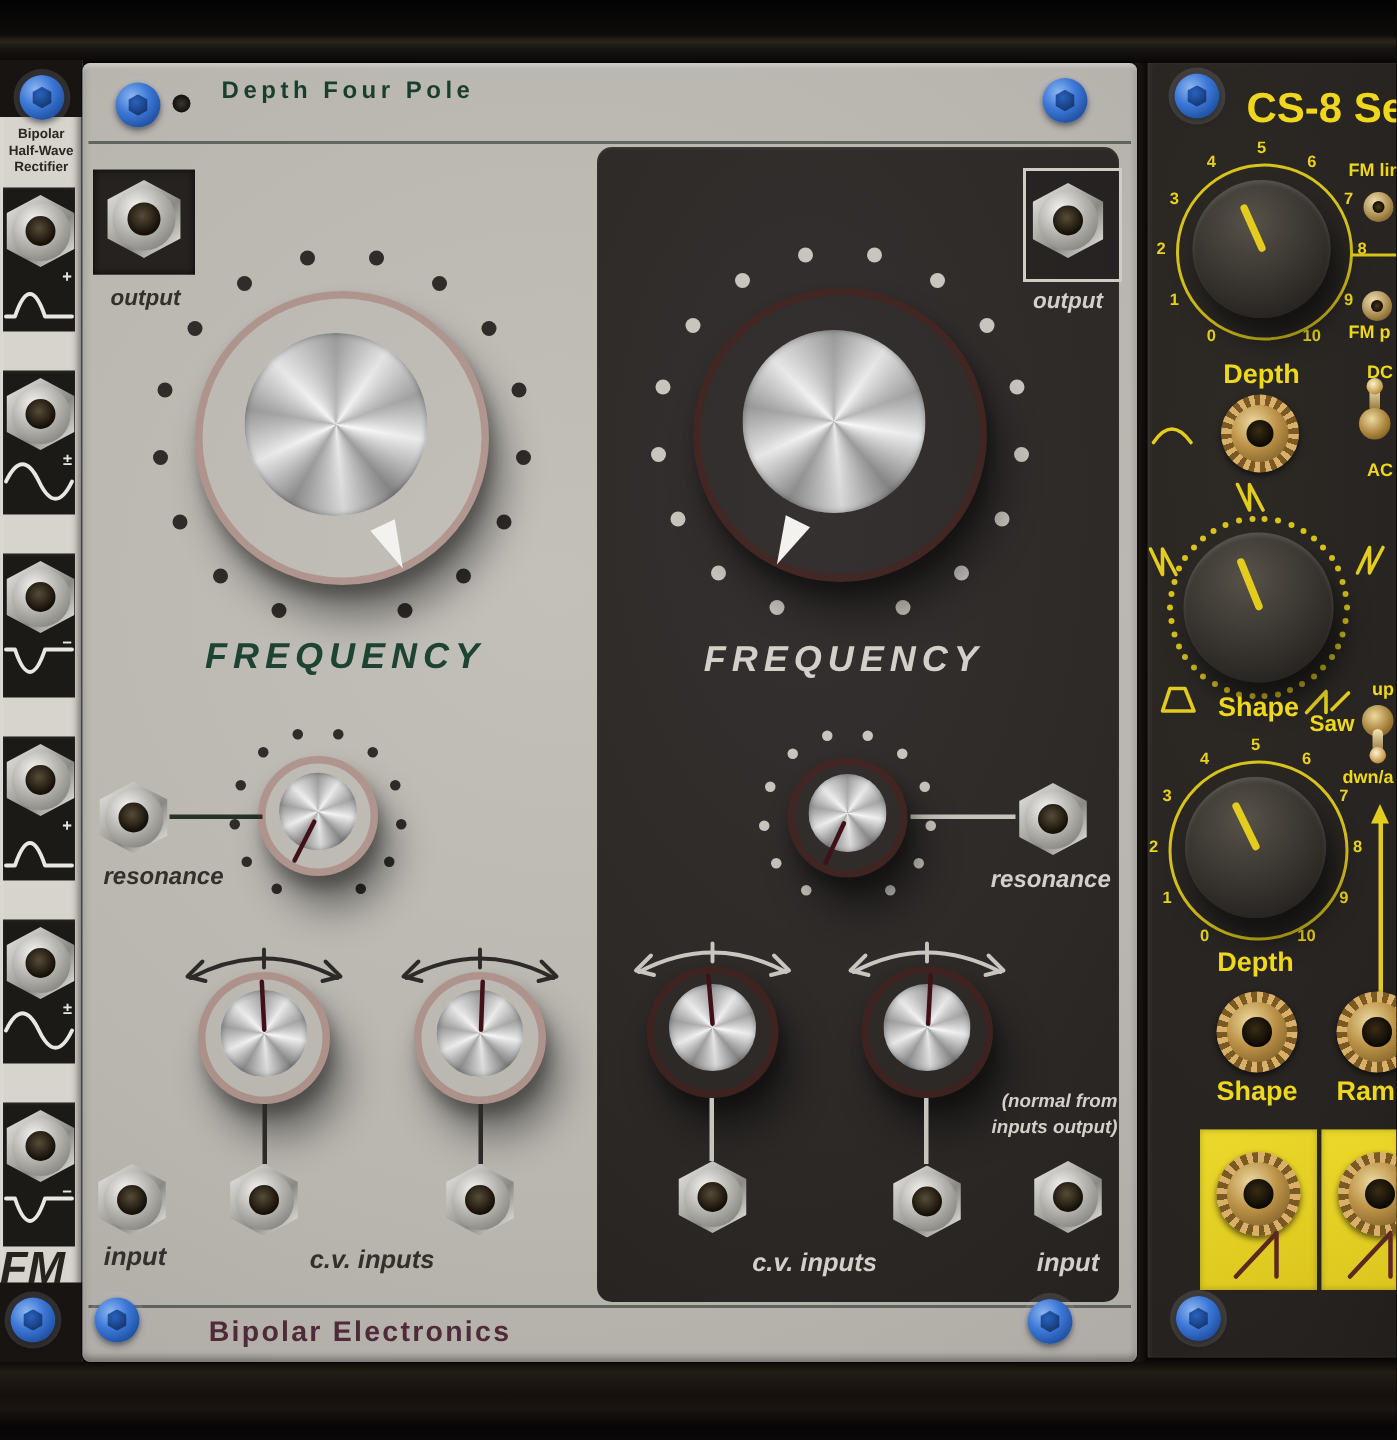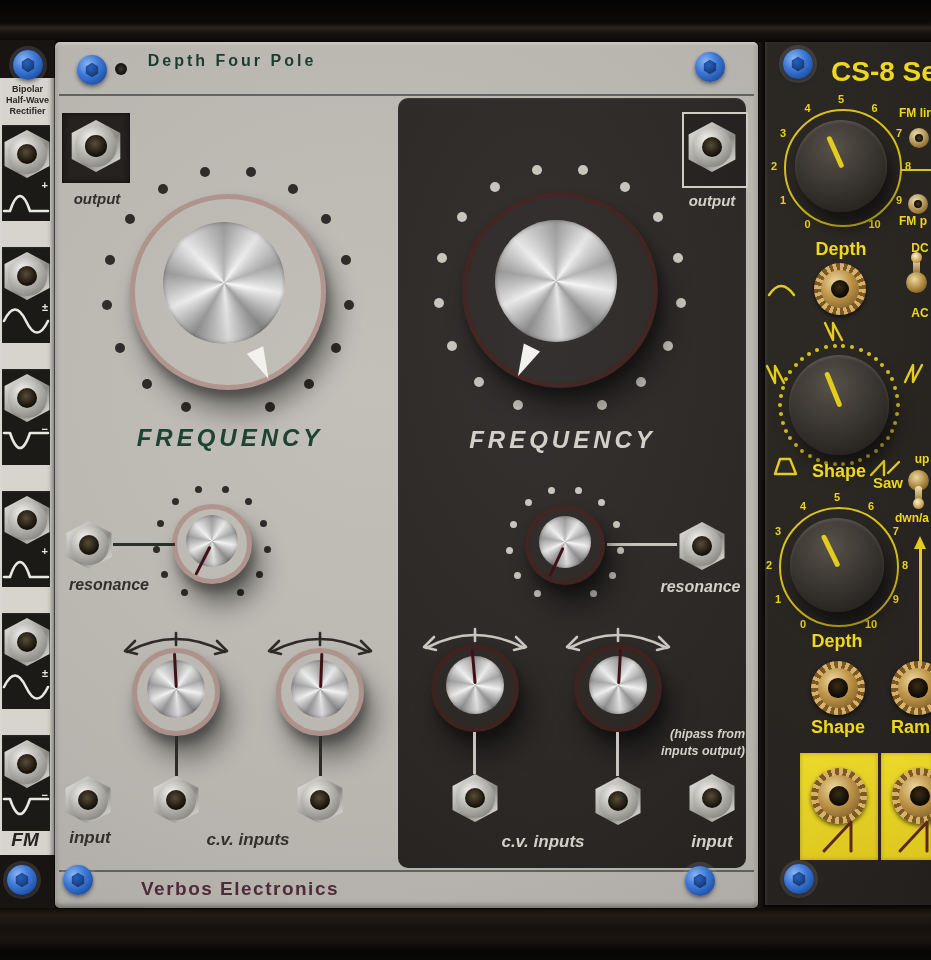--- a/index.html
+++ b/index.html
@@ -205,21 +205,21 @@
             <div class="hex"></div>
             <div class="jring"></div>
             <div class="jhole"></div>
           </div>
           <svg class="glyph gl-white lglyph" style="left:1px;top:60px;" width="46" height="30" viewBox="0 0 46 30">
             <path d="M1,4 L7,4 Q17,34 27,4 L45,4"></path>
           </svg>
           <span class="lsign">−</span>
         </div>
       </div>
-    <div class="t it" style="left:0;top:789px;width:50px;font-size:19px;color:#26221e;">FM</div>
+    <div class="t it" style="left:0;top:789px;width:28px;font-size:30px;color:#26221e;">FM</div>
     <div class="screw" style="left:7px;top:825px;width:30px;height:30px;"></div>
   </div>
 
   <div class="abs verbos">
 
     <div class="t" style="left:92px;top:10px;width:170px;font-size:16px;font-weight:bold;letter-spacing:3px;color:#1b3d2c;">Depth Four Pole</div>
     <div class="hline" style="left:4px;top:52px;width:695px;"></div>
     <div class="screw" style="left:22px;top:13px;width:30px;height:30px;"></div>
     <div class="holep" style="left:60px;top:21px;width:12px;height:12px;"></div>
     <div class="screw" style="left:640px;top:10px;width:30px;height:30px;"></div>
@@ -425,33 +425,33 @@
         <div class="hex"></div>
         <div class="jring"></div>
         <div class="jhole"></div>
       </div>
     <div class="jack" style="left:538px;top:734px;width:50px;height:50px;">
         <div class="hex"></div>
         <div class="jring"></div>
         <div class="jhole"></div>
       </div>
     <div class="t it light" style="left:556px;top:684px;width:134px;font-size:12.5px;line-height:17px;text-align:right;">
-      <div>(hipass from</div>
+      <div>(normal from</div>
       <div>inputs output)</div>
     </div>
     <div class="jack" style="left:632px;top:731px;width:50px;height:50px;">
         <div class="hex"></div>
         <div class="jring"></div>
         <div class="jhole"></div>
       </div>
     <div class="t it light" style="left:428px;top:790px;width:120px;font-size:17px;">c.v. inputs</div>
     <div class="t it light" style="left:612px;top:790px;width:90px;font-size:17px;">input</div>
 
     <div class="hline" style="left:4px;top:828px;width:695px;"></div>
-    <div class="t maroon" style="left:70px;top:836px;width:230px;font-size:19px;font-weight:bold;letter-spacing:1.5px;">Verbos Electronics</div>
+    <div class="t maroon" style="left:70px;top:836px;width:230px;font-size:19px;font-weight:bold;letter-spacing:1.5px;">Bipolar Electronics</div>
     <div class="screw" style="left:8px;top:823px;width:30px;height:30px;"></div>
     <div class="screw" style="left:630px;top:824px;width:30px;height:30px;"></div>
   </div>
 
   <div class="abs cs8">
     <div class="screw" style="left:18px;top:7px;width:30px;height:30px;"></div>
     <div class="t yellow" style="left:66px;top:14px;width:200px;text-align:left;font-size:28px;font-weight:bold;">CS-8 Se</div>
 
     <div class="ycircle" style="left:19px;top:67px;width:114px;height:114px;"></div>
     <div class="abs">

